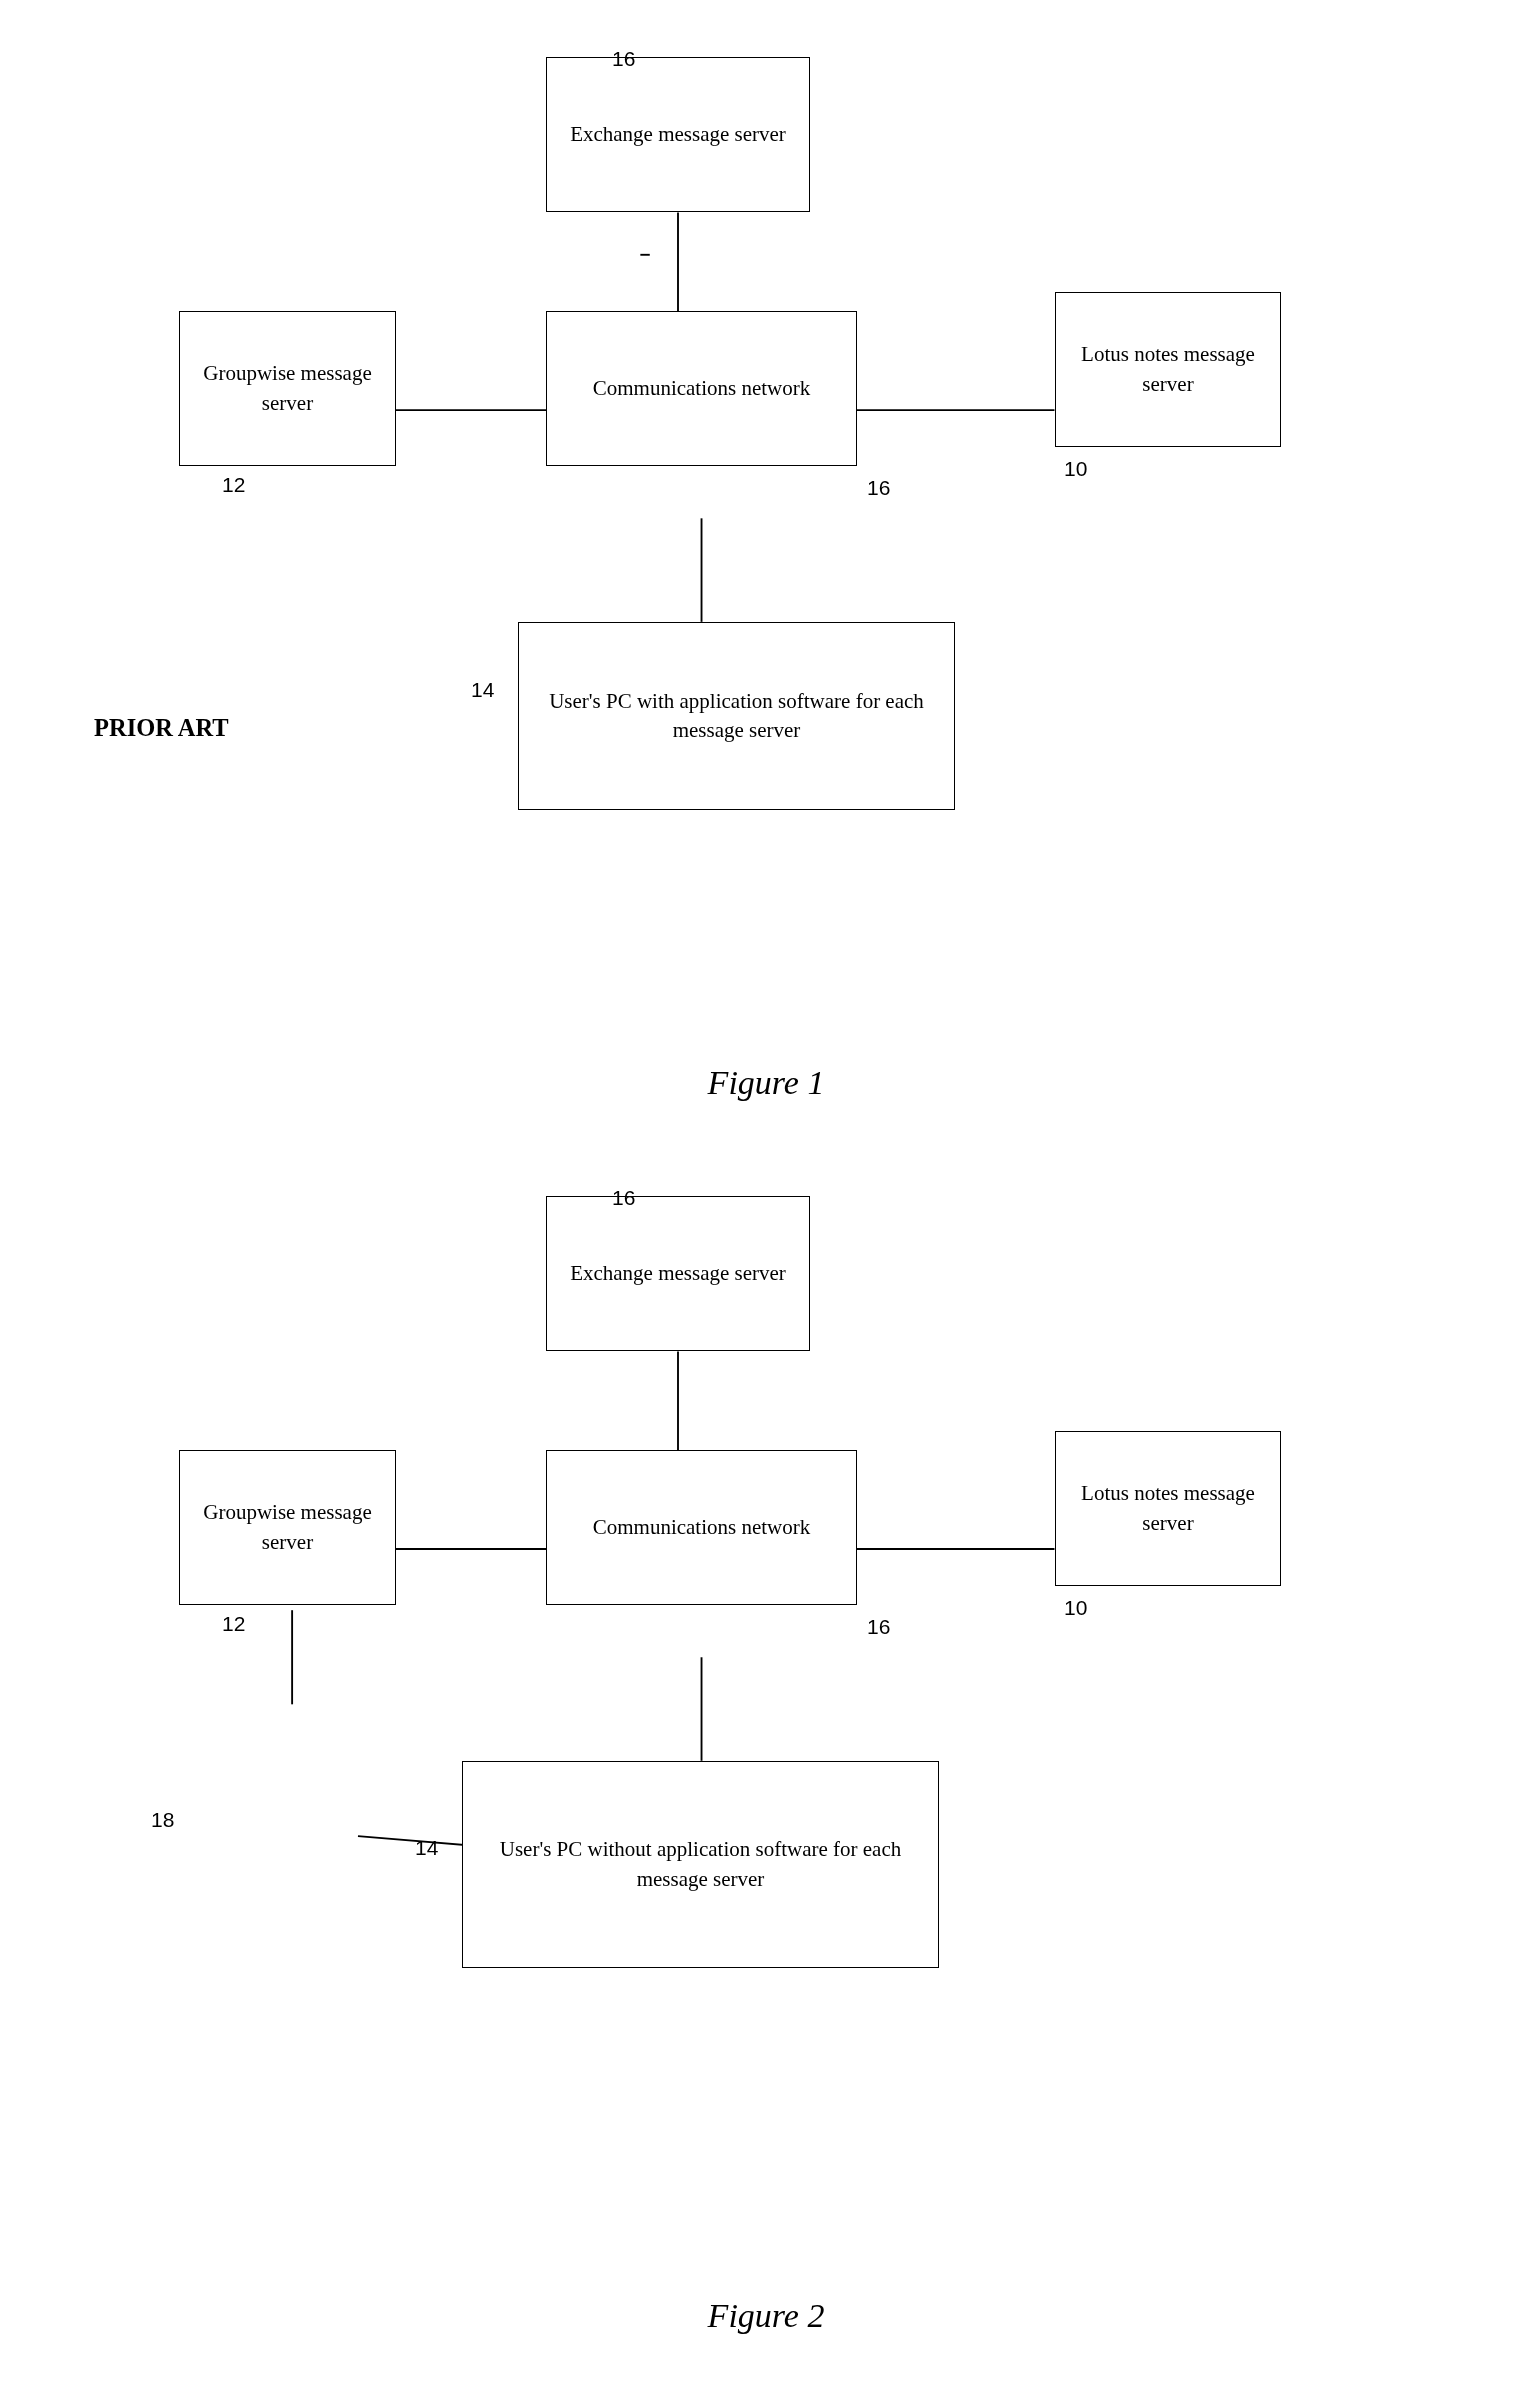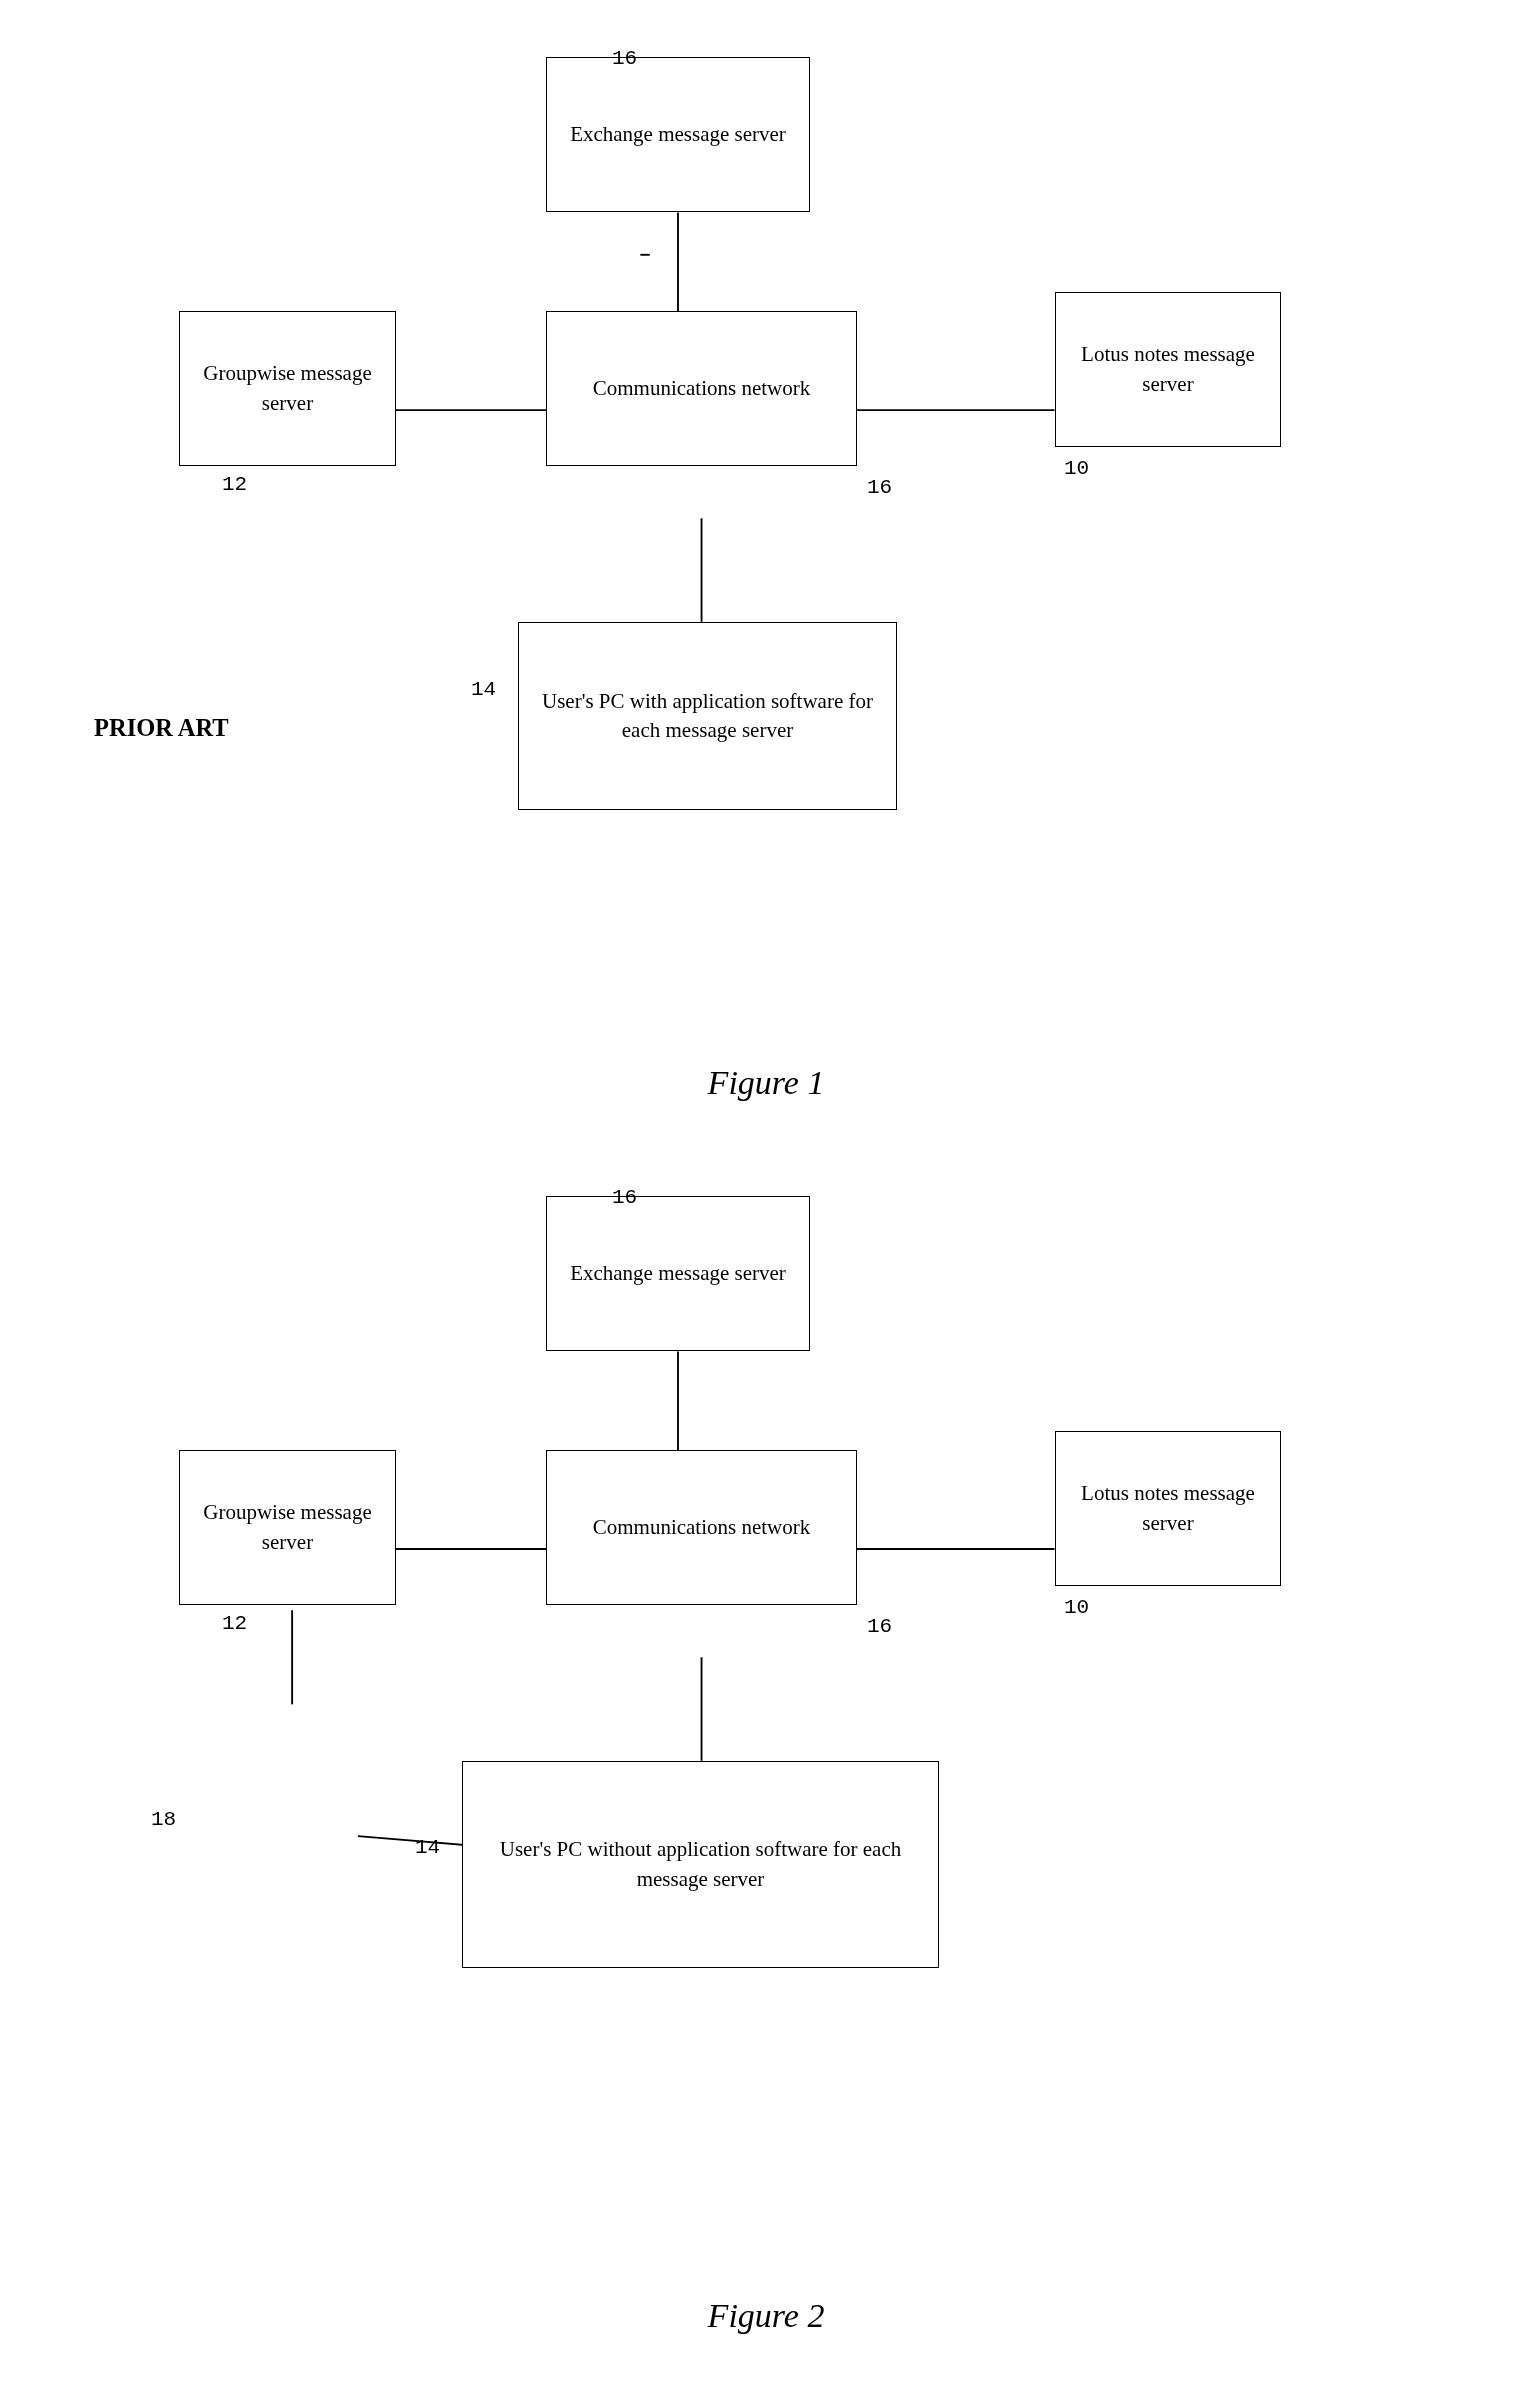--- a/index.html
+++ b/index.html
@@ -34,21 +34,21 @@
       align-items: center;
       justify-content: center;
       text-align: center;
       font-size: 21px;
       line-height: 1.4;
       padding: 15px;
     }
     .label {
       position: absolute;
       font-size: 21px;
-      font-family: Liberation Mono, monospace;
+      font-family: Liberation Sans, sans-serif;
     }
     .figure-title {
       text-align: center;
       font-size: 34px;
       font-style: italic;
       margin-top: 19px;
     }
     .prior-art-label {
       position: absolute;
       font-size: 24.5px;
@@ -93,21 +93,21 @@
     </div>
 
     <div class="box" style="left:1017px; top:254px; width:226px; height:155px;">
       <span>Lotus notes message server</span>
     </div>
 
     <div class="box" style="left:141px; top:273px; width:217px; height:155px;">
       <span>Groupwise message server</span>
     </div>
 
-    <div class="box" style="left:480px; top:584px; width:379px; height:188px;">
+    <div class="box" style="left:480px; top:584px; width:437px; height:188px;">
       <span>User's PC with application software for each message server</span>
     </div>
 
     <span class="label" style="left:574px; top:9.4px;">16</span>
     <span class="label" style="left:829px; top:438px;">16</span>
     <span class="label" style="left:184px; top:435px;">12</span>
     <span class="label" style="left:1026px; top:419px;">10</span>
     <span class="label" style="left:433px; top:640px;">14</span>
 
     <span class="prior-art-label" style="left:56px; top:676px;">PRIOR ART</span>

